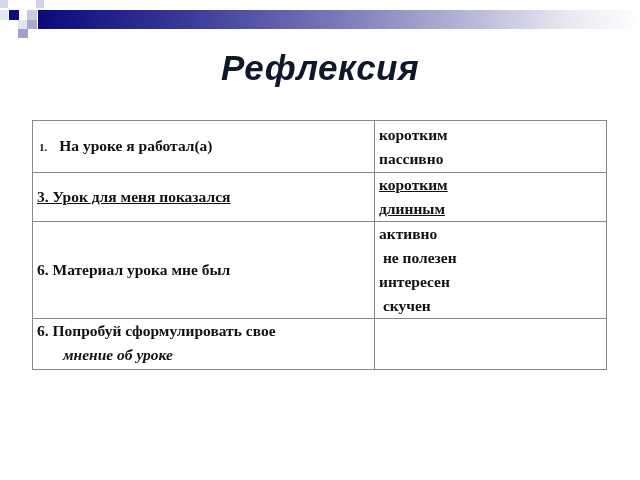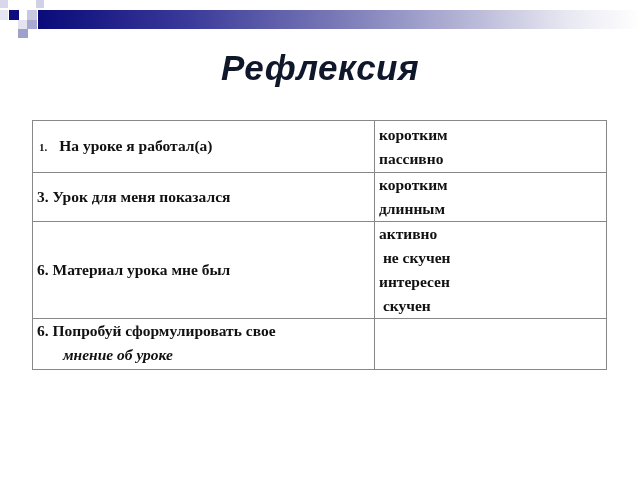--- a/index.html
+++ b/index.html
@@ -65,36 +65,36 @@
   <tbody>
       <tr style="height:52px;">
     <td class="q">
       <span class="num1">1.</span><span>На уроке я работал(а)</span>
     </td>
     <td class="a">
       <span class="ans">коротким</span>
       <span class="ans">пассивно</span>
     </td>
   </tr>
-  <tr style="height:40px;">
+  <tr style="height:40px;text-decoration:underline;">
     <td class="q">
       <span>3. Урок для меня показался</span>
     </td>
     <td class="a">
       <span class="ans">коротким</span>
       <span class="ans">длинным</span>
     </td>
   </tr>
   <tr style="height:96px;">
     <td class="q">
       <span>6. Материал урока мне был</span>
     </td>
     <td class="a">
       <span class="ans">активно</span>
-      <span class="ans"> не скучен</span>
+      <span class="ans"> не полезен</span>
       <span class="ans">интересен</span>
       <span class="ans"> скучен</span>
     </td>
   </tr>
   <tr style="height:51px;">
     <td class="q" style="vertical-align:top;margin-top:12px;">
       <span style="display:block;">6. Попробуй сформулировать свое</span>
       <span class="indent">мнение об уроке</span>
     </td>
     <td class="a"></td>

